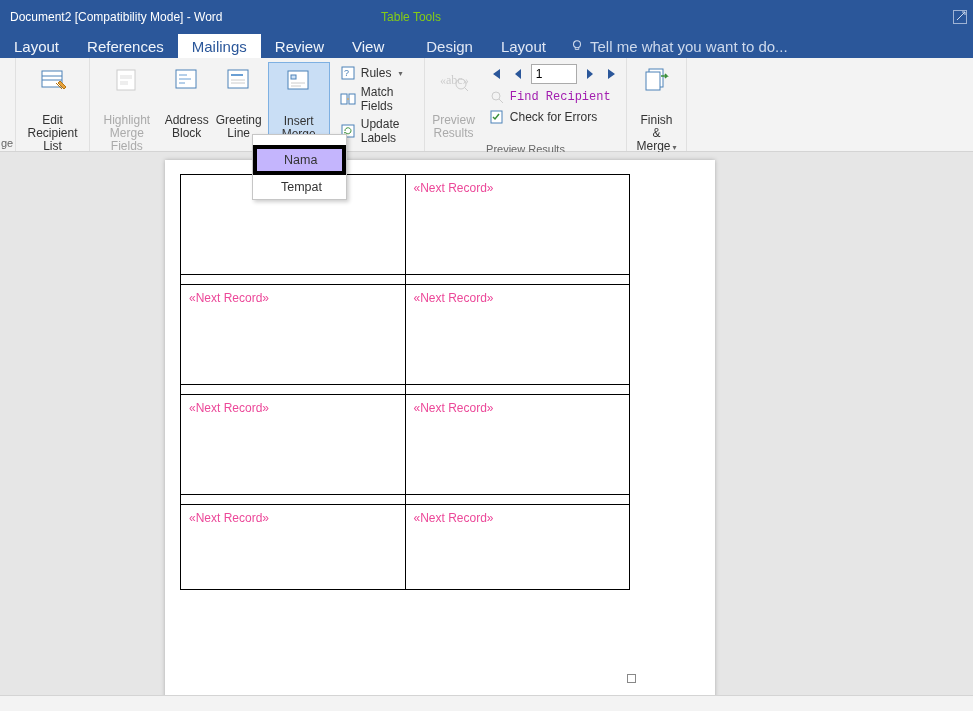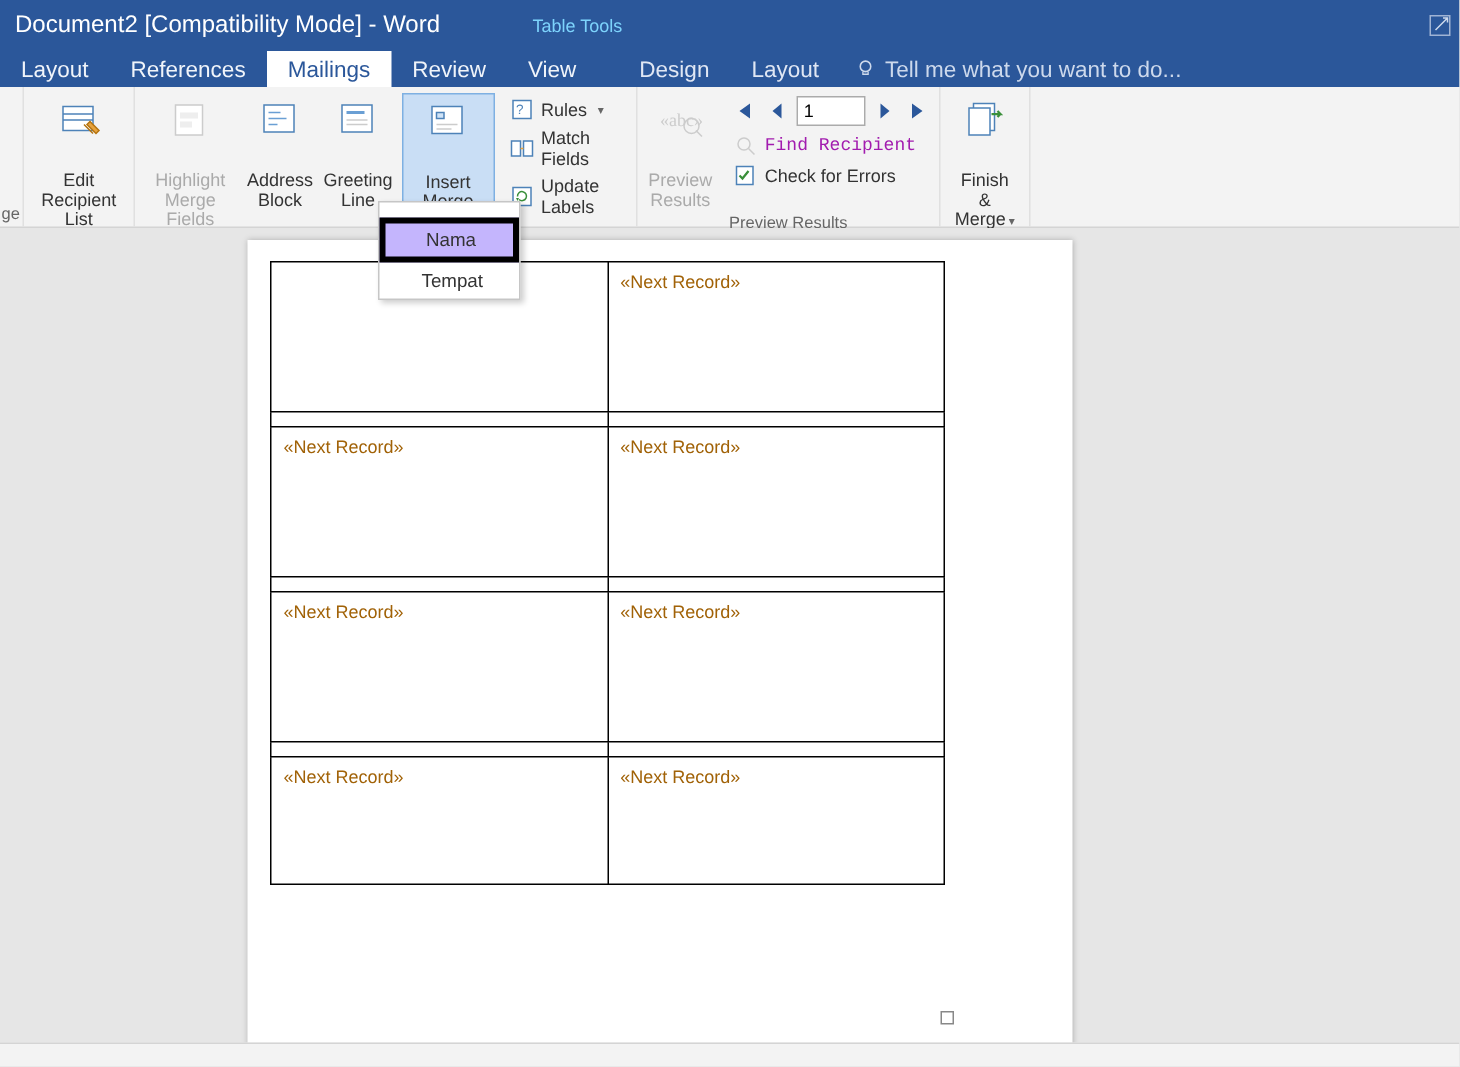--- a/index.html
+++ b/index.html
@@ -16,32 +16,32 @@
   .title-bar {
     height: 34px;
     background: #2b579a;
     color: #fff;
     display: flex;
     align-items: center;
     position: relative;
   }
   .title-left {
     padding-left: 10px;
-    font-size: 16px;
+    font-size: 12px;
     display: flex;
     align-items: center;
     height: 100%;
   }
   .title-center {
     position: absolute;
     left: 355px;
     width: 112px;
-    text-align: left;
-    font-size: 12px;
-    color: #7dd3fc;
+    text-align: center;
+    font-size: 12px;
+    color: #84cc16;
     top: 50%;
     transform: translateY(-50%);
   }
   .ribbon-ctl {
     margin-left: auto;
     margin-right: 6px;
     width: 14px;
     height: 14px;
     border: 1px solid #9fb3d4;
     display: flex;
@@ -238,21 +238,21 @@
     left: 15px;
     top: 14px;
     width: 450px;
     border-collapse: collapse;
   }
   .lbl-table td {
     border: 1px solid #000;
     vertical-align: top;
     font-size: 12px;
     padding: 6px 8px;
-    color: #a16207;
+    color: #ec4899;
     margin-top: 16px;
   }
   .lbl-table td.label-cell { height: 100px; }
   .lbl-table td.spacer-row { height: 10px; padding:0; }
   .resize-handle {
     position:absolute;
     left: 462px;
     top: 514px;
     width:9px; height:9px;
     border:1px solid #888;

